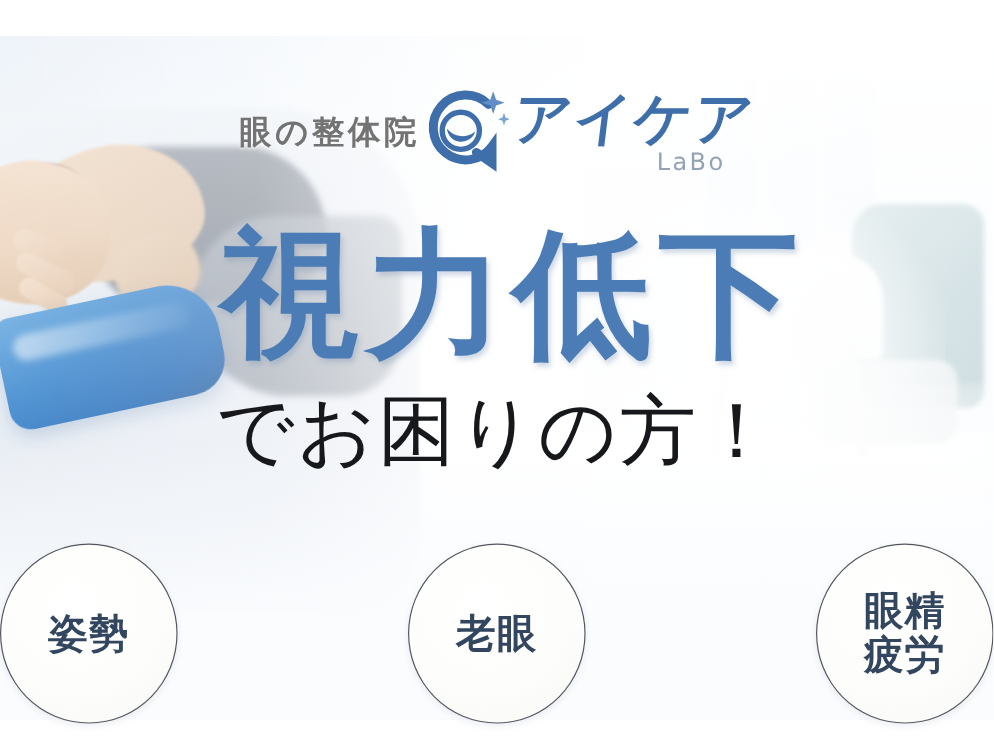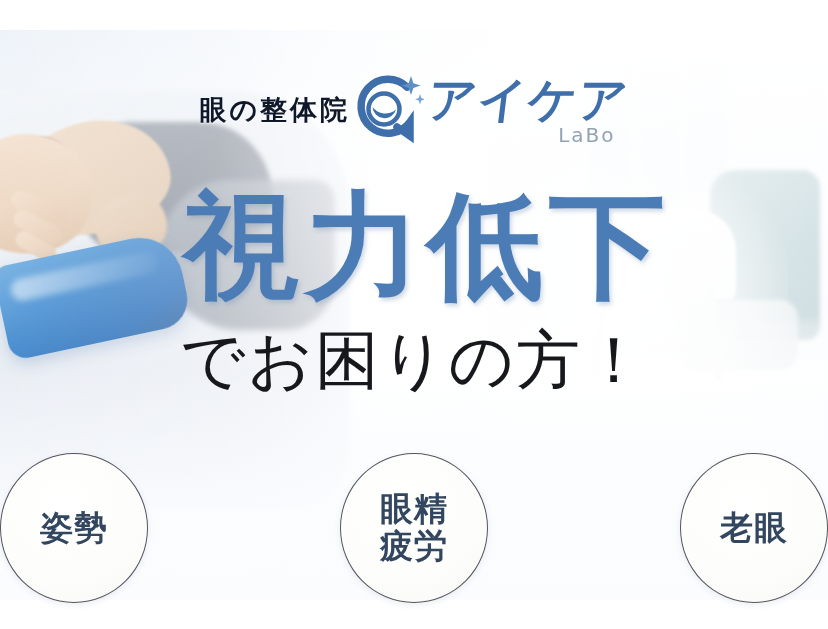--- a/index.html
+++ b/index.html
@@ -254,21 +254,21 @@
     width: 828px;
     height: 72px;
     display: flex;
     align-items: center;
     justify-content: center;
   }
   .logo-kanji {
     font-family: "DejaVu Sans", "Liberation Sans", sans-serif;
     font-size: 27px;
     letter-spacing: 3px;
-    color: #0f172a;
+    color: #737373;
     font-weight: 600;
     text-shadow: 0 1px 2px rgba(255,255,255,.85);
     white-space: nowrap;
   }
   .logo-mark {
     width: 74px;
     height: 72px;
     margin-right: 4px;
     flex: 0 0 auto;
   }
@@ -289,21 +289,21 @@
     text-shadow: 1px 2px 2px rgba(255,255,255,.7);
     white-space: nowrap;
   }
   .logo-sub {
     font-family: "DejaVu Sans", "Liberation Sans", sans-serif;
     font-size: 20px;
     color: #93a2b4;
     letter-spacing: 2px;
     align-self: flex-end;
     margin-top: 2px;
-    margin-right: 13px;
+    margin-right: 24px;
     line-height: 1;
   }
 
   
   .headline {
     position: absolute;
     left: 13px;
     top: 186px;
     width: 828px;
     text-align: center;
@@ -430,21 +430,21 @@
   </div>
 
   <div class="headline">視力低下</div>
   <div class="subheadline">でお困りの方！</div>
 
   <div class="circles">
     <div class="circle">
       <span class="circle-label">姿勢</span>
     </div>
     <div class="circle">
+      <span class="circle-label">老眼</span>
+    </div>
+    <div class="circle">
       <span class="circle-label">眼精
 疲労</span>
     </div>
-    <div class="circle">
-      <span class="circle-label">老眼</span>
-    </div>
   </div>
 
 </div>
 
 </body></html>

